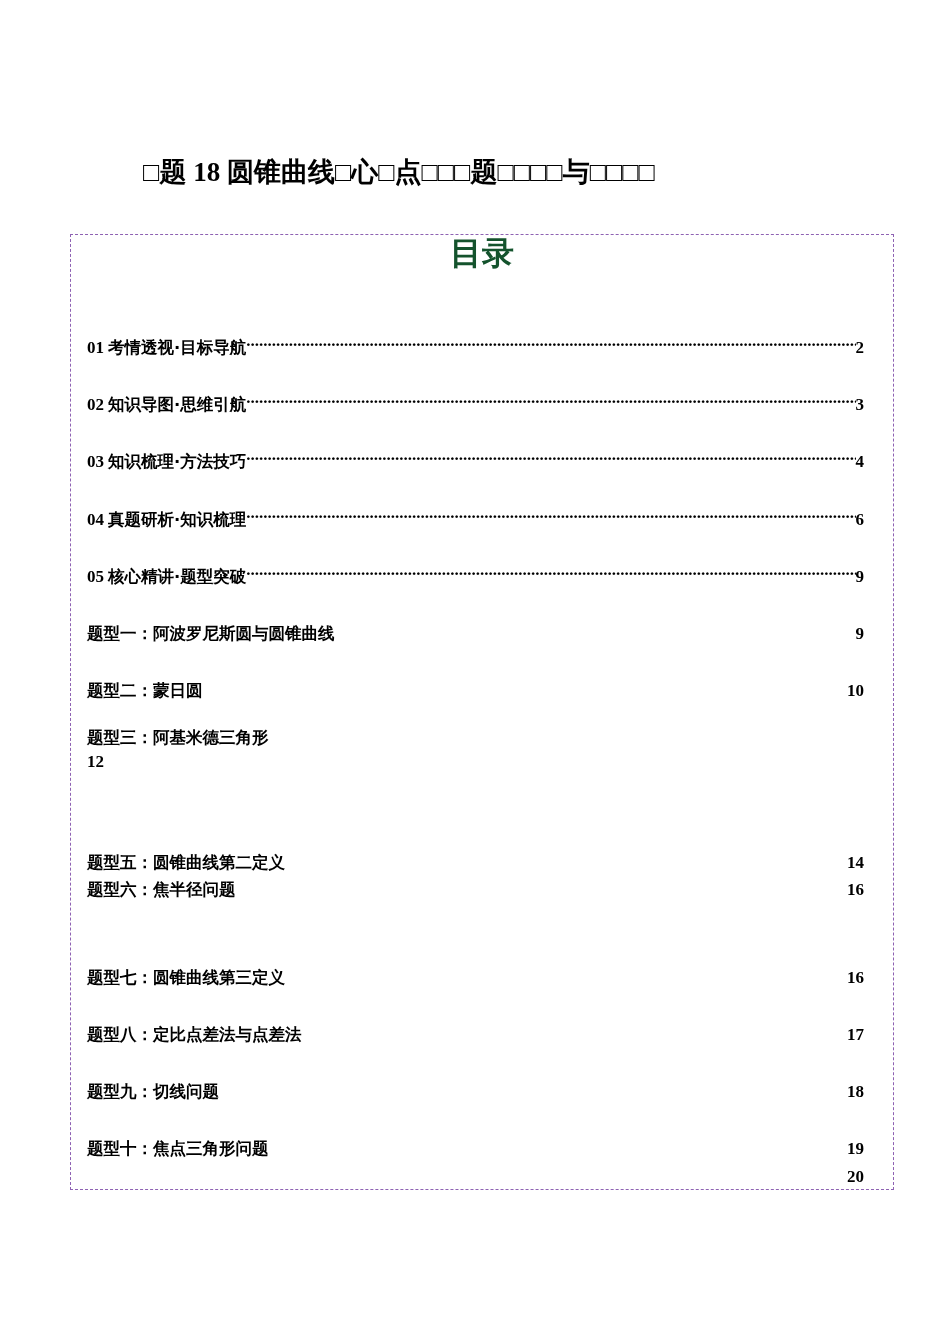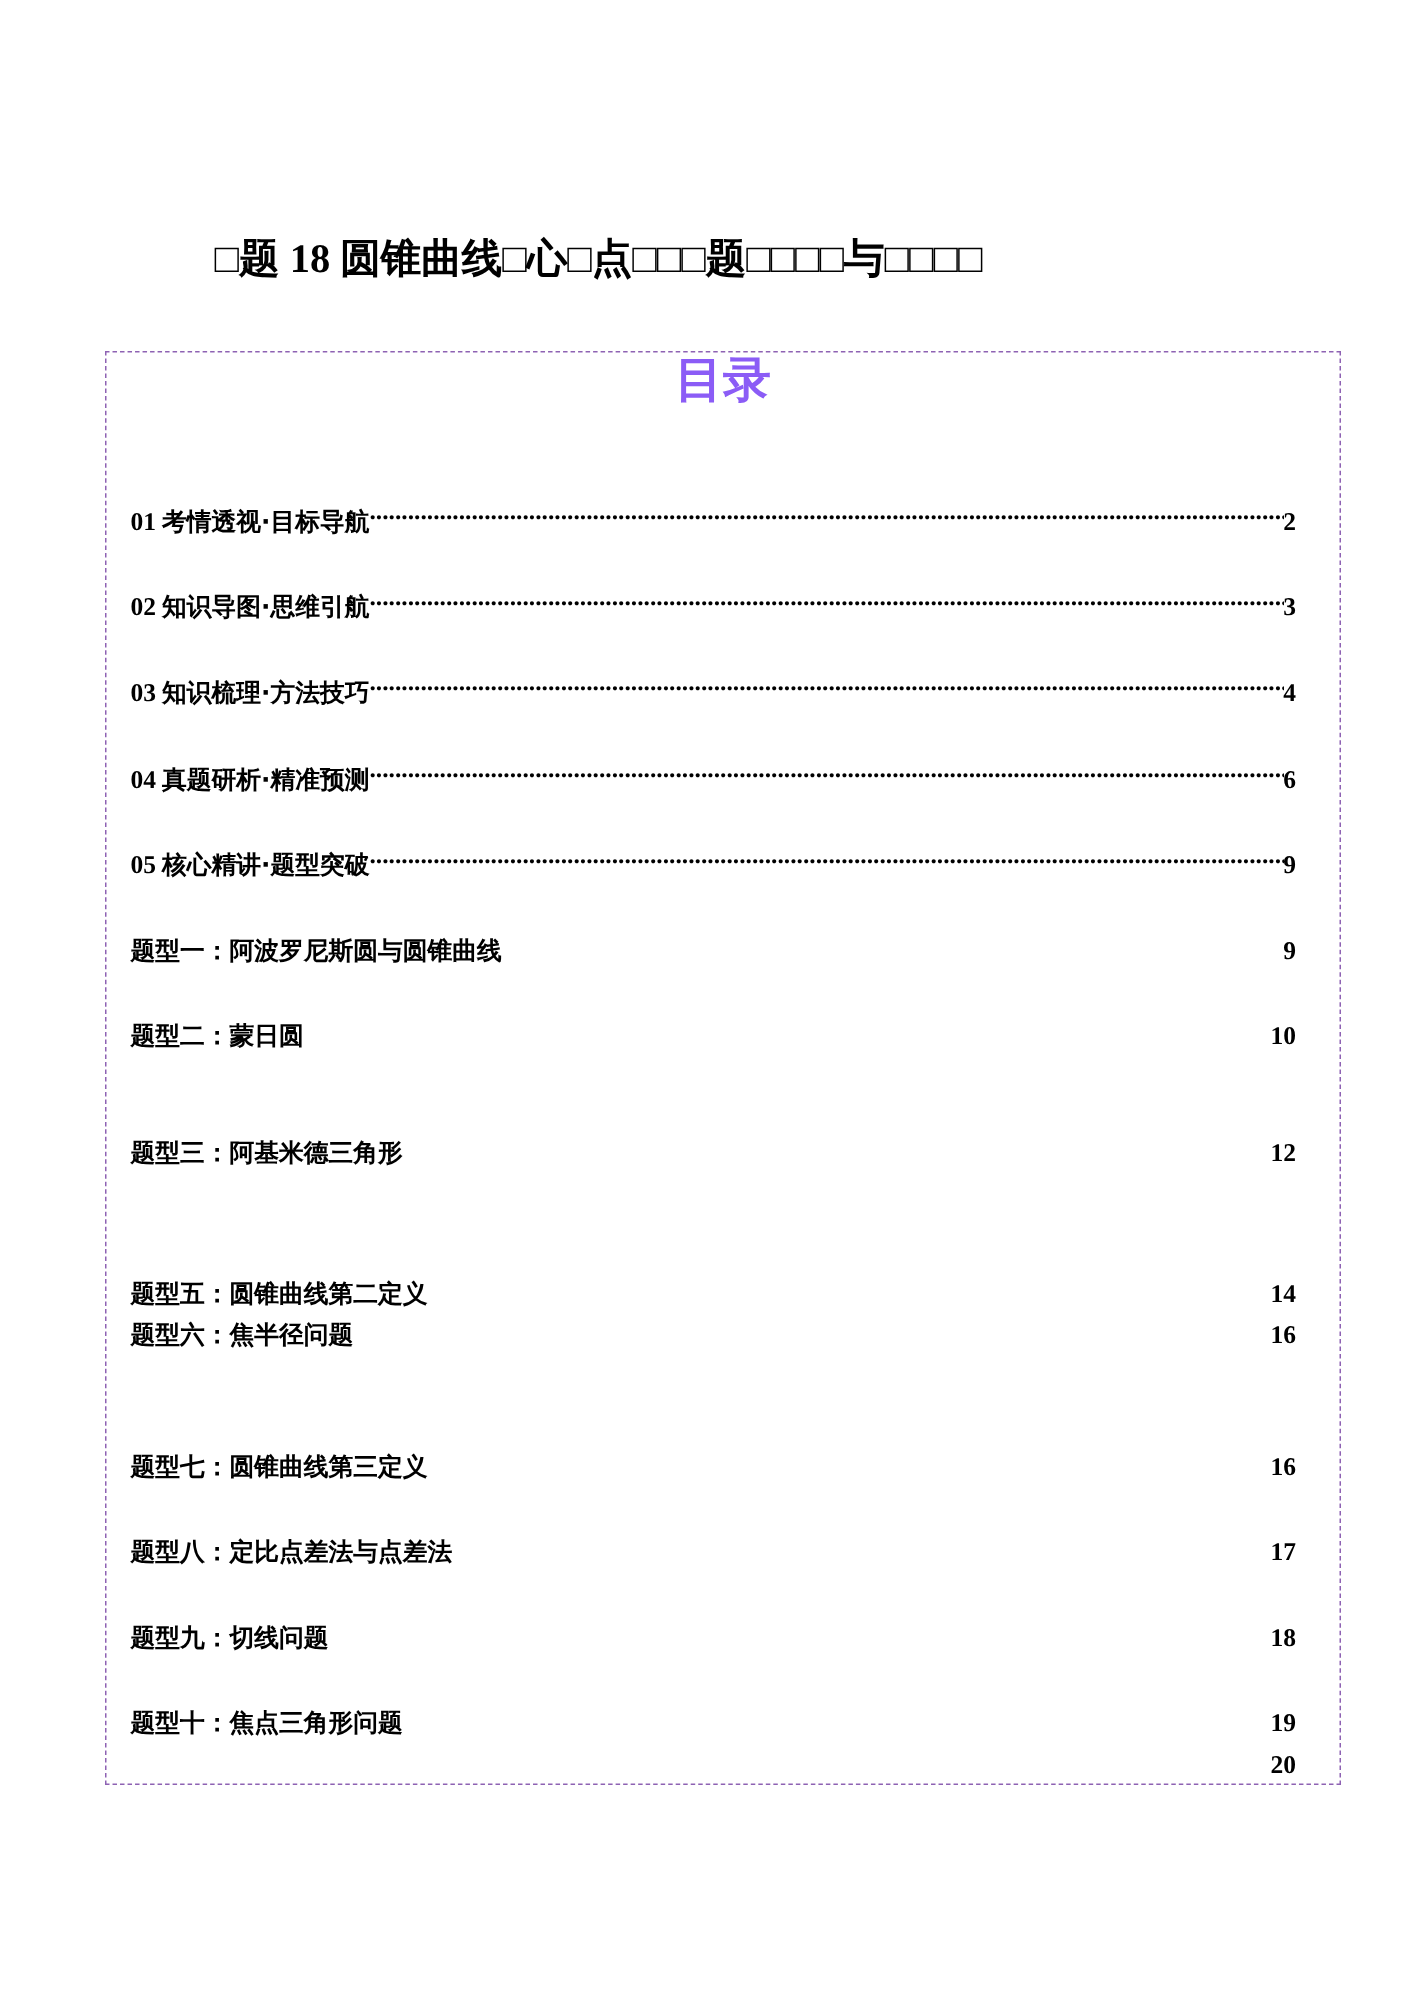--- a/index.html
+++ b/index.html
@@ -39,21 +39,21 @@
   .toc-heading {
     position: absolute;
     top: 0px;
     left: 0;
     width: 100%;
     text-align: center;
     font-family: "DejaVu Sans", "Liberation Sans", sans-serif;
     font-weight: bold;
     font-size: 32px;
     line-height: 36px;
-    color: #8b5cf6;
+    color: #14532d;
   }
   .toc-row {
     position: absolute;
     left: 16px;
     width: 777px;
     height: 24px;
     display: flex;
     align-items: baseline;
     font-weight: bold;
     font-size: 17px;
@@ -115,42 +115,42 @@
     <span class="page">3</span>
   </div>
   <div class="toc-row" style="top:185px;">
     <span class="num">03</span>
     <span class="label">知识梳理·方法技巧</span>
     <span class="leader"></span>
     <span class="page">4</span>
   </div>
   <div class="toc-row" style="top:243px;">
     <span class="num">04</span>
-    <span class="label">真题研析·精准预测</span>
+    <span class="label">真题研析·知识梳理</span>
     <span class="leader"></span>
     <span class="page">6</span>
   </div>
   <div class="toc-row" style="top:300px;">
     <span class="num">05</span>
     <span class="label">核心精讲·题型突破</span>
     <span class="leader"></span>
     <span class="page">9</span>
   </div>
 
   <div class="toc-row" style="top:357px;">
     <span class="label">题型一：阿波罗尼斯圆与圆锥曲线</span>
     <span class="gap"></span>
     <span class="page">9</span>
   </div>
   <div class="toc-row" style="top:414px;">
     <span class="label">题型二：蒙日圆</span>
     <span class="gap"></span>
     <span class="page">10</span>
   </div>
-  <div class="toc-row" style="top:492px;">
+  <div class="toc-row" style="top:461px;flex-direction:column;">
     <span class="label">题型三：阿基米德三角形</span>
     <span class="gap"></span>
     <span class="page">12</span>
   </div>
   <div class="toc-row" style="top:586px;">
     <span class="label">题型五：圆锥曲线第二定义</span>
     <span class="gap"></span>
     <span class="page">14</span>
   </div>
   <div class="toc-row" style="top:643px;align-items:flex-end;">

